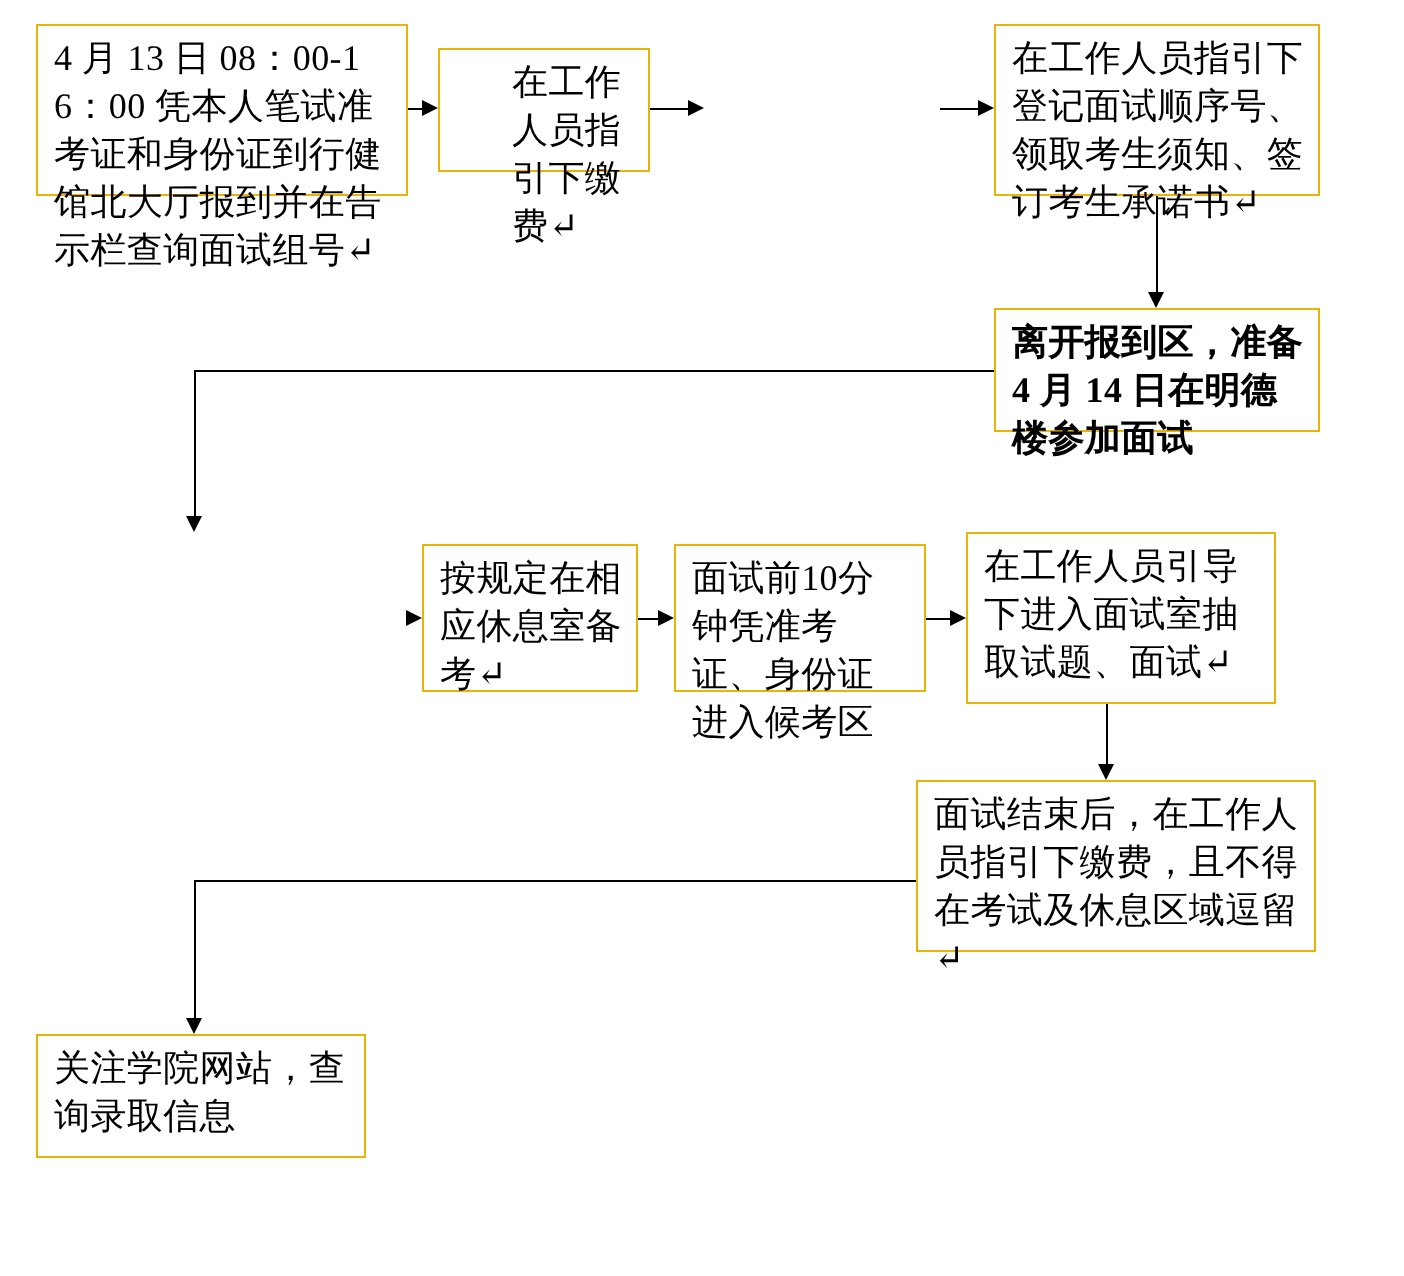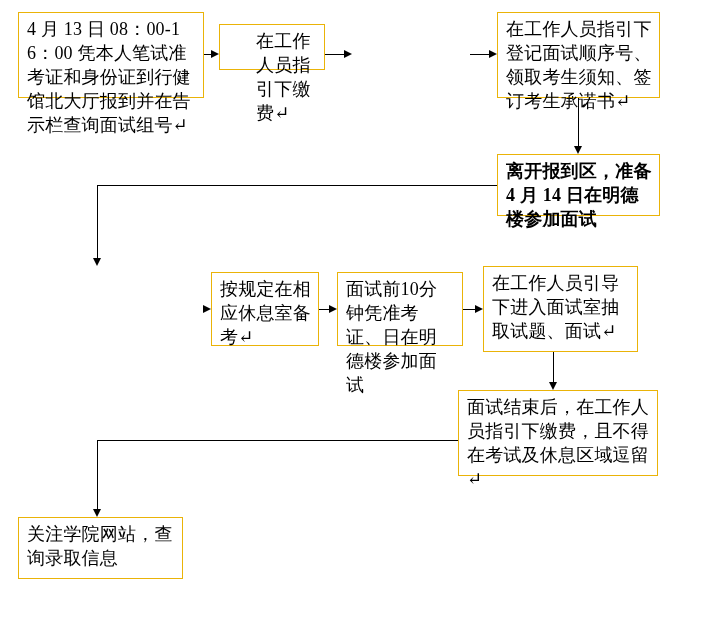--- a/index.html
+++ b/index.html
@@ -53,21 +53,21 @@
 </head>
 <body>
 
 <div id="canvas">
 
   <div class="node" style="left:18px;top:12px;width:186px;height:86px;">4 月 13 日 08：00-16：00 凭本人笔试准考证和身份证到行健馆北大厅报到并在告示栏查询面试组号↵</div>
 
   <div class="line hline" style="left:204px;top:54px;width:7px;"></div>
   <div class="arrow arrow-right" style="left:211px;top:50px;"></div>
 
-  <div class="node" style="left:219px;top:24px;width:106px;height:46px;padding-left:36px;">在工作人员指引下缴费↵</div>
+  <div class="node" style="left:219px;top:24px;width:106px;height:62px;padding-left:36px;">在工作人员指引下缴费↵</div>
 
   <div class="line hline" style="left:325px;top:54px;width:19px;"></div>
   <div class="arrow arrow-right" style="left:344px;top:50px;"></div>
 
 
   <div class="line hline" style="left:470px;top:54px;width:19px;"></div>
   <div class="arrow arrow-right" style="left:489px;top:50px;"></div>
 
   <div class="node" style="left:497px;top:12px;width:163px;height:86px;">在工作人员指引下登记面试顺序号、领取考生须知、签订考生承诺书↵</div>
 
@@ -82,21 +82,21 @@
 
 
   <div class="line hline" style="left:204px;top:309px;width:0px;"></div>
   <div class="arrow arrow-right" style="left:203px;top:305px;"></div>
 
   <div class="node" style="left:211px;top:272px;width:108px;height:74px;">按规定在相应休息室备考↵</div>
 
   <div class="line hline" style="left:319px;top:309px;width:10px;"></div>
   <div class="arrow arrow-right" style="left:329px;top:305px;"></div>
 
-  <div class="node" style="left:337px;top:272px;width:126px;height:74px;">面试前10分钟凭准考证、日在明德楼参加面试</div>
+  <div class="node" style="left:337px;top:272px;width:126px;height:74px;">面试前10分钟凭准考证、身份证进入候考区</div>
 
   <div class="line hline" style="left:463px;top:309px;width:12px;"></div>
   <div class="arrow arrow-right" style="left:475px;top:305px;"></div>
 
   <div class="node" style="left:483px;top:266px;width:155px;height:86px;">在工作人员引导下进入面试室抽取试题、面试↵</div>
 
   <div class="line vline" style="left:553px;top:352px;height:30px;"></div>
   <div class="arrow arrow-down" style="left:549px;top:382px;"></div>
 
   <div class="node" style="left:458px;top:390px;width:200px;height:86px;">面试结束后，在工作人员指引下缴费，且不得在考试及休息区域逗留↵</div>

